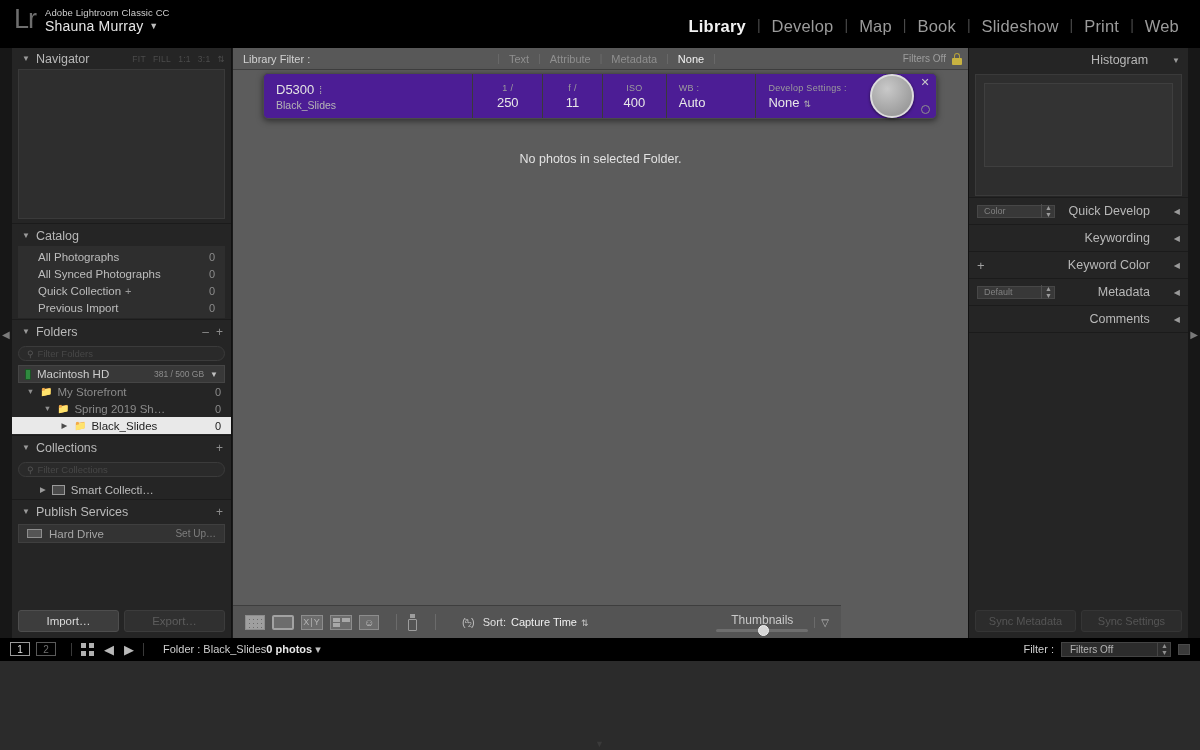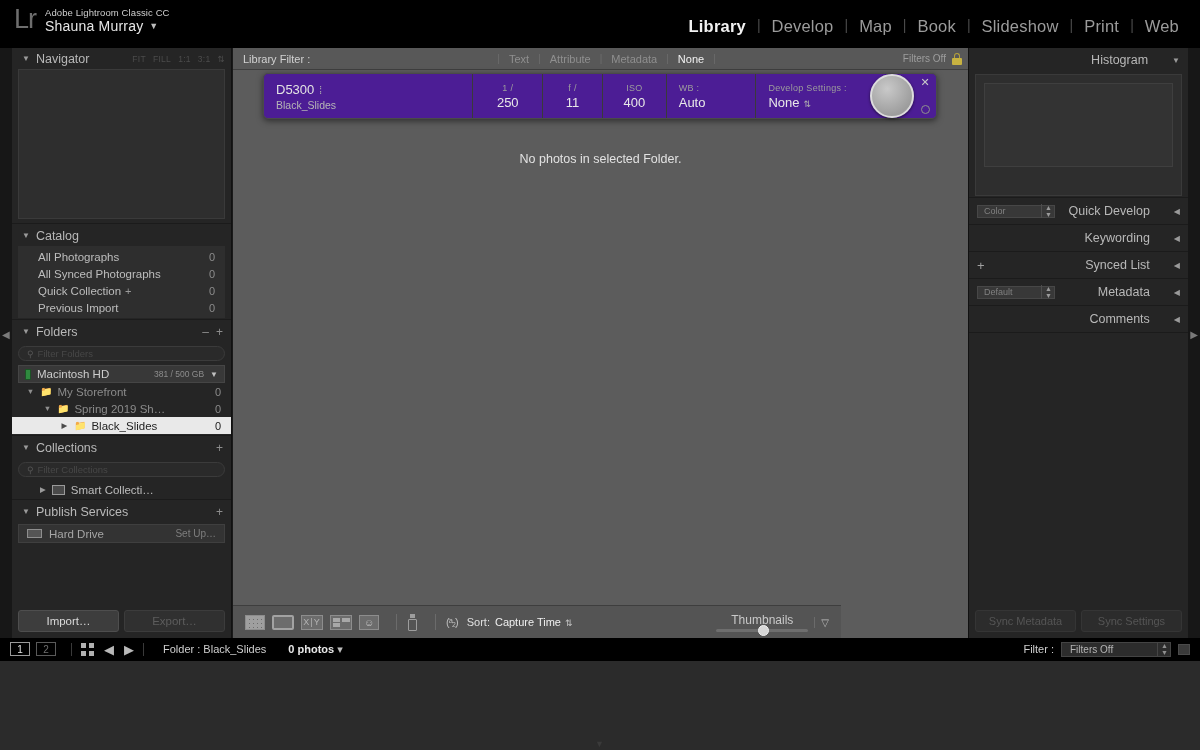--- a/index.html
+++ b/index.html
@@ -211,21 +211,21 @@
   .ic-survey:before { content:""; position:absolute; left:2px; top:2px; width:7px; height:4px; background:#a8a8a8; }
   .ic-survey:after { content:""; position:absolute; left:11px; top:2px; width:8px; height:4px; background:#a8a8a8; }
   .ic-survey i { position:absolute; left:2px; bottom:2px; width:7px; height:4px; background:#a8a8a8; }
   .ic-people { width:20px; height:15px; border:1px solid #8d8d8d; background:#6c6c6c;
      display:flex; align-items:center; justify-content:center; font-size:10px; color:#bdbdbd; }
   .tb-div { width:1px; height:16px; background:#6b6b6b; margin:0 10px; }
   .ic-spray { position:relative; width:11px; height:17px; }
   .ic-spray .can { position:absolute; bottom:0; left:1px; width:9px; height:12px; border:1px solid #9d9d9d; border-radius:1px; }
   .ic-spray .cap { position:absolute; top:0; left:3px; width:5px; height:4px; background:#9d9d9d; }
   .ic-az {
-    font-size:11px; color:#bdbdbd; letter-spacing:-1px; display:flex; align-items:center;
+    font-size:11px; color:#bdbdbd; letter-spacing:-1px; display:flex; align-items:center;margin-left:16px;
   }
   .sort-lbl { font-size:11px; color:#e0e0e0; margin-left:9px; }
   .sort-val { font-size:11px; color:#f0f0f0; margin-left:5px; }
   .sort-val .dots { font-size:9px; color:#c4c4c4; margin-left:4px; }
   .tb-flex { flex:1; }
   .thumbs-wrap { display:flex; flex-direction:column; align-items:center; margin-right:6px; }
   .thumbs-lbl { font-size:12px; color:#c9c9c9; margin-bottom:2px; }
   .thumbs-track { width:92px; height:3px; background:#6e6e6e; border-radius:2px; position:relative; }
   .thumbs-knob {
     position:absolute; left:42px; top:-4px; width:11px; height:11px; border-radius:50%;
@@ -276,21 +276,21 @@
   .ic-grid-sm {
     width:13px; height:13px;
     background:
       linear-gradient(#b0b0b0,#b0b0b0) 0 0/5px 5px no-repeat,
       linear-gradient(#b0b0b0,#b0b0b0) 8px 0/5px 5px no-repeat,
       linear-gradient(#b0b0b0,#b0b0b0) 0 8px/5px 5px no-repeat,
       linear-gradient(#b0b0b0,#b0b0b0) 8px 8px/5px 5px no-repeat;
   }
   .arrow-nav { color:#b9b9b9; font-size:13px; margin-left:10px; }
   .fs-src { margin-left:10px; color:#cfcfcf; }
-  .fs-count { margin-left:22px; color:#e8e8e8; font-weight:bold; font-size:11px; }
+  .fs-count { color:#e8e8e8; font-weight:bold; font-size:11px; }
   .fs-count .dots { font-weight:normal; color:#bdbdbd; margin-left:3px; }
   .fs-flex { flex:1; }
   .fs-filter-lbl { color:#cfcfcf; margin-right:7px; }
   .fs-select {
     width:110px; height:15px; background:#2c2c2c; border:1px solid #444;
     display:flex; align-items:center; justify-content:space-between;
     padding:0 2px 0 8px; font-size:10px; color:#b4b4b4;
   }
   .fs-select .st { font-size:7px; color:#8f8f8f; border-left:1px solid #454545; padding-left:3px; line-height:1;}
   .fs-sq { width:12px; height:11px; background:#3a3a3a; border:1px solid #4a4a4a; margin-left:7px; }
@@ -586,21 +586,21 @@
       <div class="rsec">
         <span>Keywording</span>
         <span class="tw">◀</span>
       </div>
       <div class="panel-sep"></div>
 
       <div class="rsec rsec-wrap">
         <span class="rsec-left">
             <span class="plus-ic">+</span>
           </span>
-        <span>Synced List</span>
+        <span>Keyword Color</span>
         <span class="tw">◀</span>
       </div>
       <div class="panel-sep"></div>
 
       <div class="rsec rsec-wrap">
         <span class="rsec-left">
           <span class="mini-select">
               <span>Default</span>
               <span class="st">▲<br>▼</span>
             </span>

